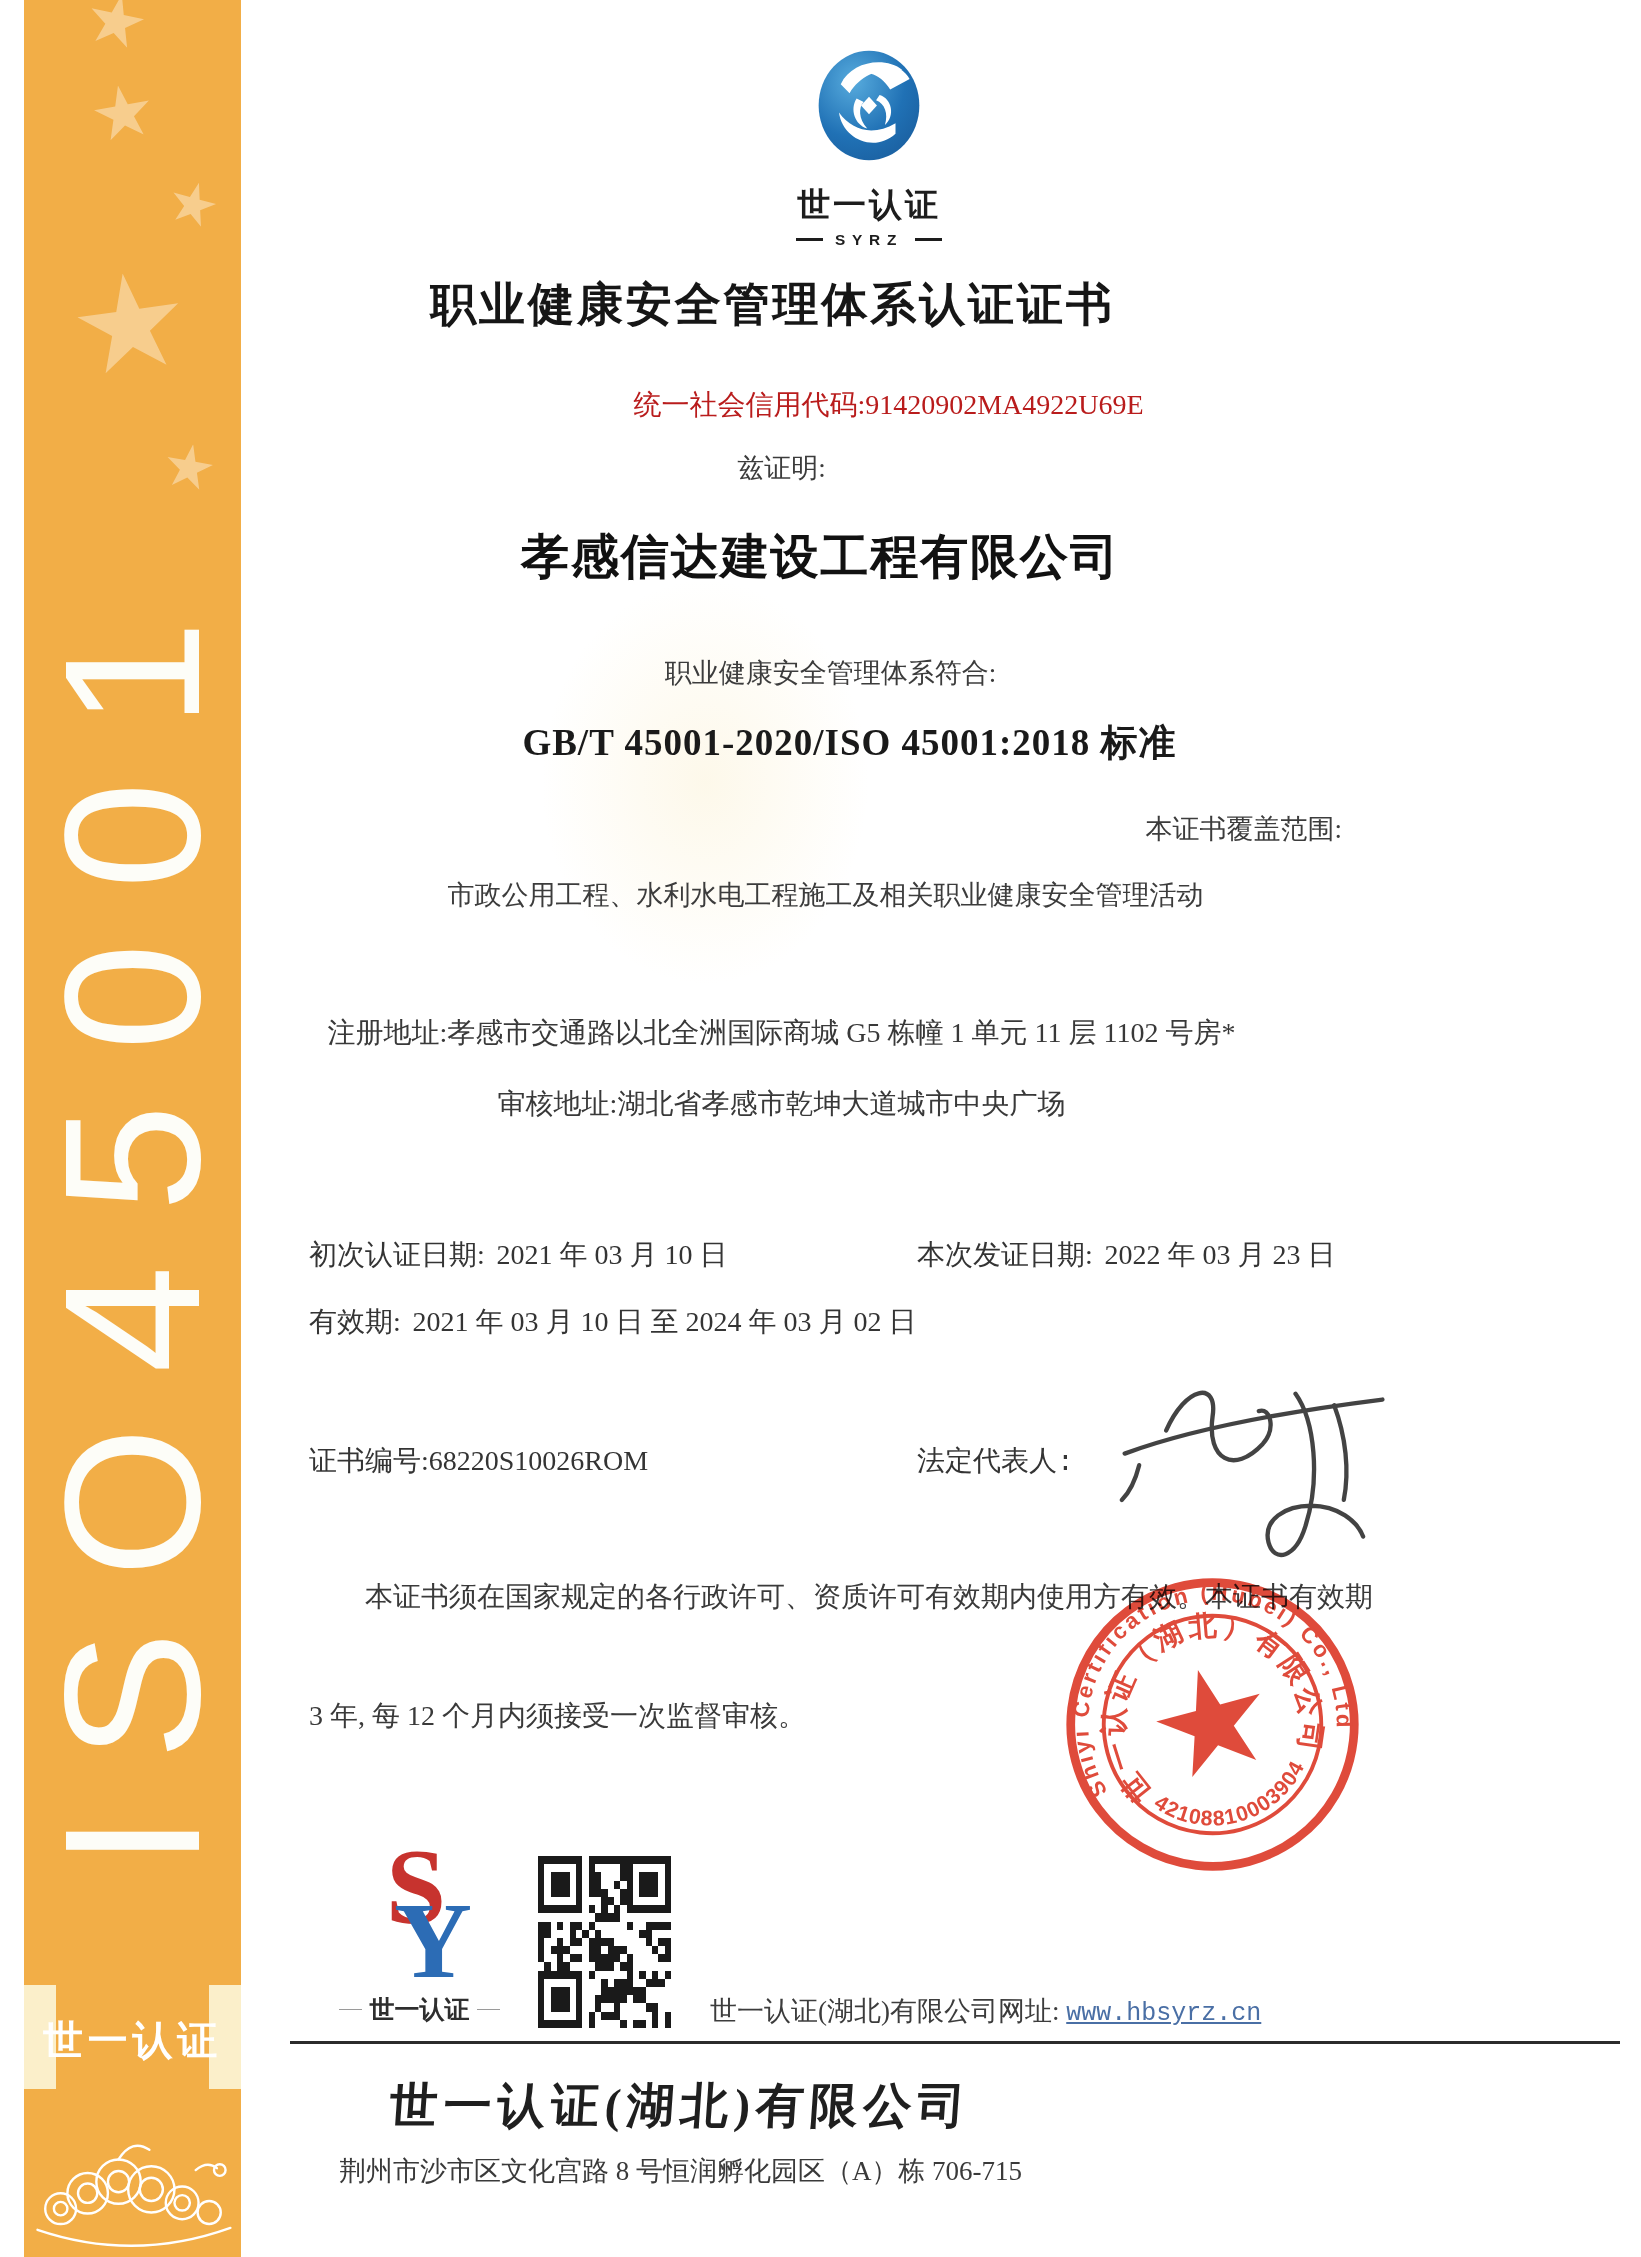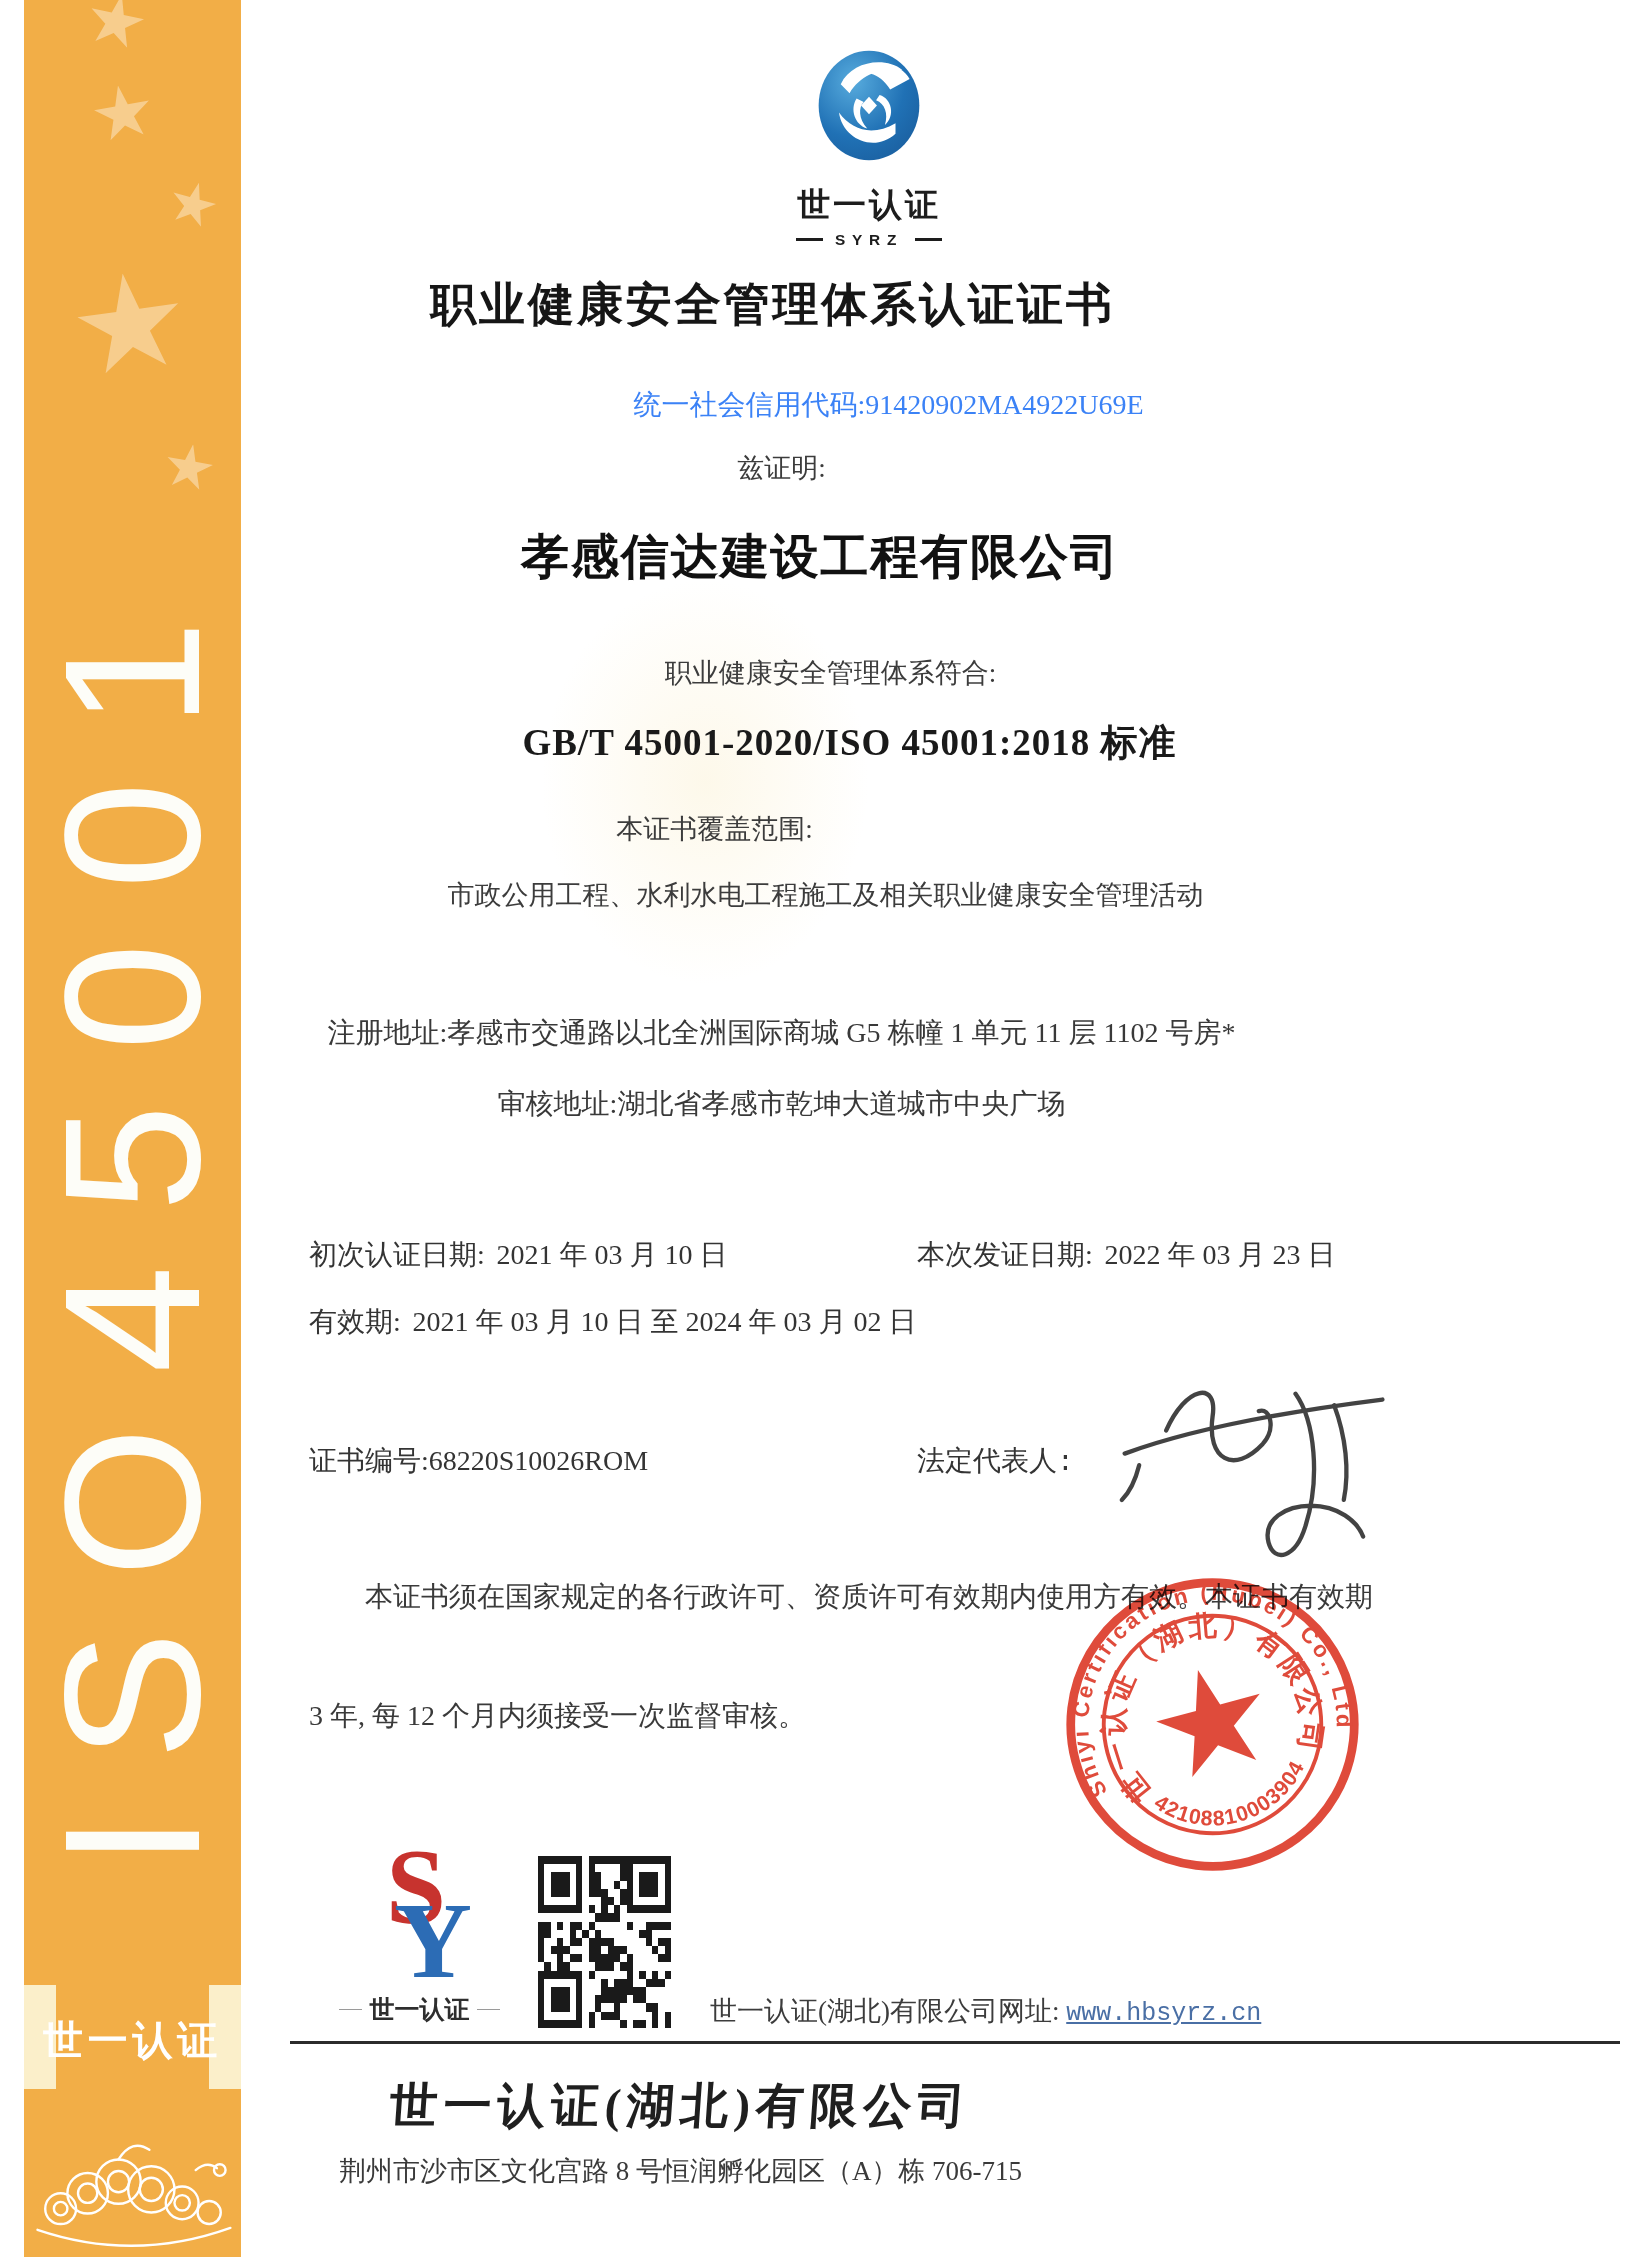--- a/index.html
+++ b/index.html
@@ -28,31 +28,31 @@
   .logo-cn{margin-top:9.7px;font-family:"Liberation Sans","DejaVu Sans",sans-serif;font-weight:bold;
            font-size:33px;letter-spacing:2.9px;color:#1d1d1d;}
   .logo-en{margin-top:2.9px;display:flex;align-items:center;justify-content:center;gap:12px;
            font-family:"Liberation Sans","DejaVu Sans",sans-serif;font-weight:bold;font-size:15.4px;
            letter-spacing:6.8px;color:#1d1d1d;}
   .logo-en .dash{width:27px;height:2.9px;background:#1d1d1d;}
 
   .title{position:absolute;left:145px;top:274px;width:1255px;text-align:center;
          font-family:"Liberation Sans","DejaVu Sans",sans-serif;font-weight:bold;
          font-size:46px;letter-spacing:2.9px;color:#161616;}
-  .credit{position:absolute;left:261px;top:386px;width:1255px;text-align:center;font-size:28px;color:#3b82f6;}
+  .credit{position:absolute;left:261px;top:386px;width:1255px;text-align:center;font-size:28px;color:#b91c1c;}
   .certify{position:absolute;left:154px;top:450px;width:1255px;text-align:center;font-size:27px;color:#3c3c3c;}
 
   
   .company{position:absolute;left:193px;top:525px;width:1255px;text-align:center;
            font-family:"Liberation Sans","DejaVu Sans",sans-serif;font-weight:bold;
            font-size:48px;letter-spacing:1.9px;color:#111;}
   .conform{position:absolute;left:203px;top:655px;width:1255px;text-align:center;font-size:27px;color:#3c3c3c;}
   .standard{position:absolute;left:222px;top:718px;width:1255px;text-align:center;
             font-weight:bold;font-size:37px;color:#1a1a1a;letter-spacing:1px;}
-  .scope-label{position:absolute;left:87px;top:811px;width:1255px;text-align:center;font-size:27px;color:#3c3c3c;}
+  .scope-label{position:absolute;left:87px;top:811px;width:1255px;text-align:right;font-size:27px;color:#3c3c3c;}
   .scope-text{position:absolute;left:198px;top:877px;width:1255px;text-align:center;font-size:27px;color:#3c3c3c;}
   .addr1{position:absolute;left:154px;top:1014px;width:1255px;text-align:center;font-size:28px;color:#393939;}
   .addr2{position:absolute;left:154px;top:1085px;width:1255px;text-align:center;font-size:28px;color:#393939;}
 
   .d-initial{position:absolute;left:309px;top:1236px;font-size:28px;color:#343434;white-space:nowrap;}
   .d-issue{position:absolute;left:917px;top:1236px;font-size:28px;color:#343434;white-space:nowrap;}
   .d-valid{position:absolute;left:309px;top:1303px;font-size:28px;color:#343434;white-space:nowrap;}
   .lbl-gap{margin-right:11.6px;}
 
   .certno{position:absolute;left:309px;top:1442px;font-size:28px;color:#343434;white-space:nowrap;}

